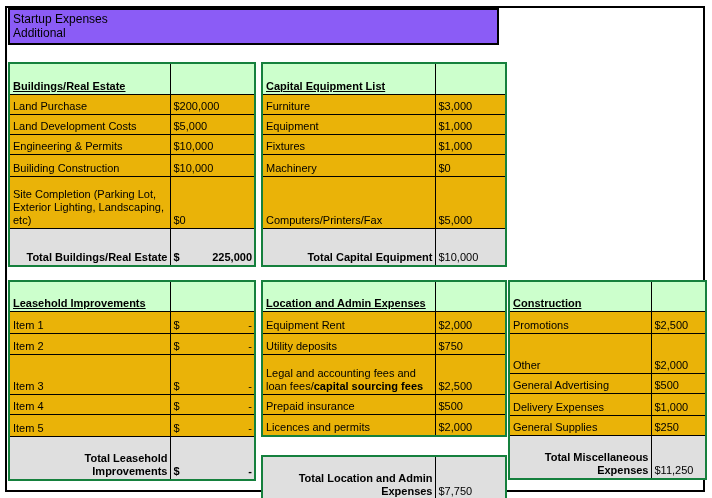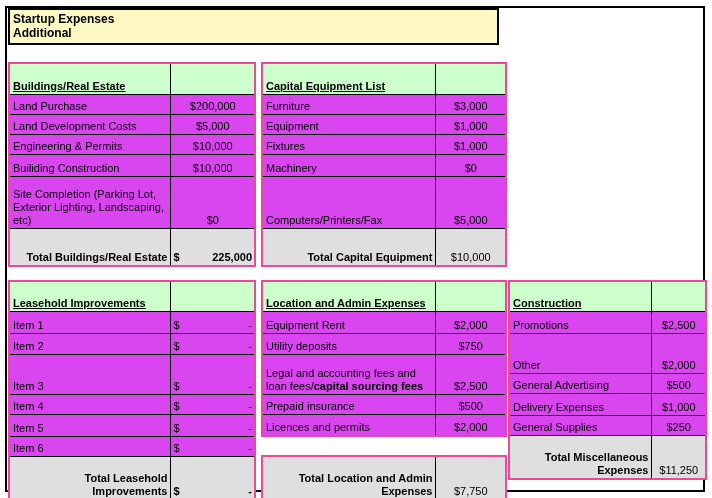--- a/index.html
+++ b/index.html
@@ -2,30 +2,30 @@
 <html><head>
 <meta charset="utf-8">
 <style>
   html,body{margin:0;padding:0;background:#fff;}
   .sheet{position:relative;width:712px;height:498px;background:#fff;
          font-family:"Liberation Sans","DejaVu Sans",sans-serif;
          font-size:11px;line-height:13px;color:#000;overflow:hidden;}
   .outer-border{position:absolute;left:5px;top:6px;width:700px;height:486px;
                 border:2px solid #000;box-sizing:border-box;}
   .title-block{position:absolute;left:8px;top:8px;width:491px;height:37px;
-               background:#fef9c3;border:2px solid #000;box-sizing:border-box;
-               font-weight:bold;font-size:12px;line-height:14px;padding:2px 16px 0 3px;}
+               background:#8b5cf6;border:2px solid #000;box-sizing:border-box;
+               font-weight:normal;font-size:12px;line-height:14px;padding:2px 16px 0 3px;}
   table.tbl{position:absolute;border-collapse:collapse;table-layout:fixed;
-            border:2px solid #ec4899;background:#d946ef;}
+            border:2px solid #15803d;background:#eab308;}
   table.tbl td{border:1px solid #000;vertical-align:bottom;
                padding:0 2px 1px 3px;overflow:hidden;word-wrap:break-word;}
   .green{background:#ccffcc;}
   .gray{background:#dfdfdf;text-align:right;}
   .ttl{font-weight:bold;text-decoration:underline;}
-  .val{text-align:center;padding-right:3px;margin-top:38px;}
+  .val{text-align:left;padding-right:3px;margin-top:38px;}
   .tot-lbl{font-weight:bold;}
   .acct{display:flex;justify-content:space-between;}
   .bold{font-weight:bold;}
   .h20{height:20px}.h21{height:21px}.h22{height:22px}.h30{height:30px}
   .h31{height:31px}.h36{height:44px}.h38{height:38px}.h40{height:40px}.h50{height:52px}
 </style>
 </head>
 <body>
 
 <div class="sheet">
@@ -163,29 +163,20 @@
     </tr>
     <tr class="h22">
       <td>Item 5</td>
       <td>
             <div class="acct">
         <span>$</span>
         <span>-</span>
             </div>
           </td>
     </tr>
-    <tr class="h20">
-      <td>Item 6</td>
-      <td>
-            <div class="acct">
-        <span>$</span>
-        <span>-</span>
-            </div>
-          </td>
-    </tr>
     <tr class="h36">
       <td class="gray tot-lbl">Total Leasehold Improvements</td>
       <td class="gray">
             <div class="acct bold">
         <span>$</span>
         <span>-</span>
             </div>
           </td>
     </tr>
   </tbody>

